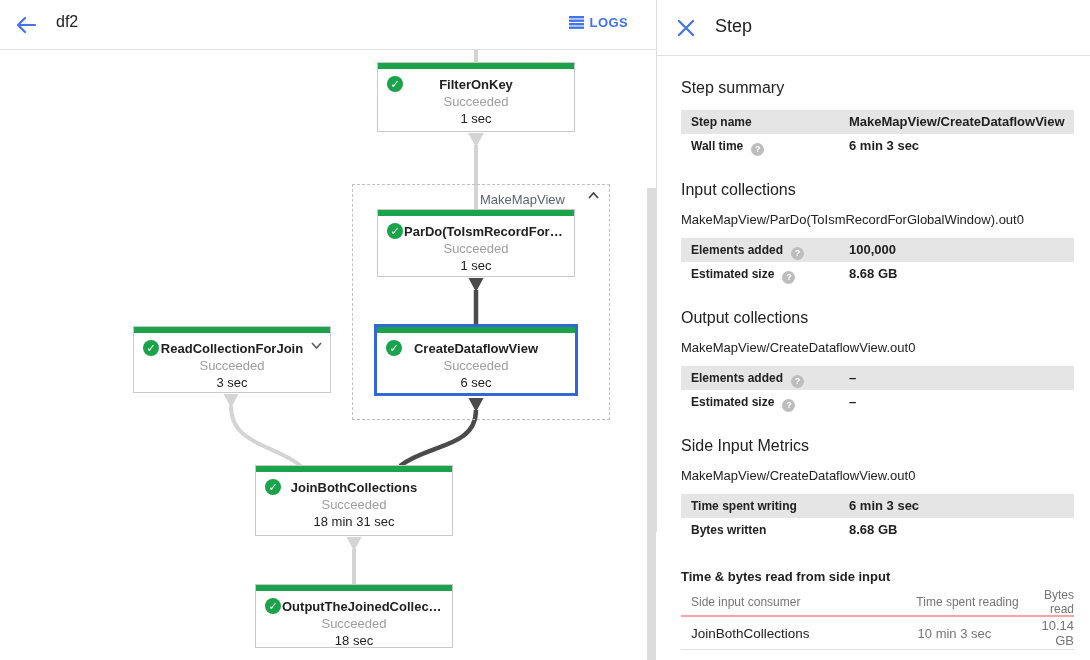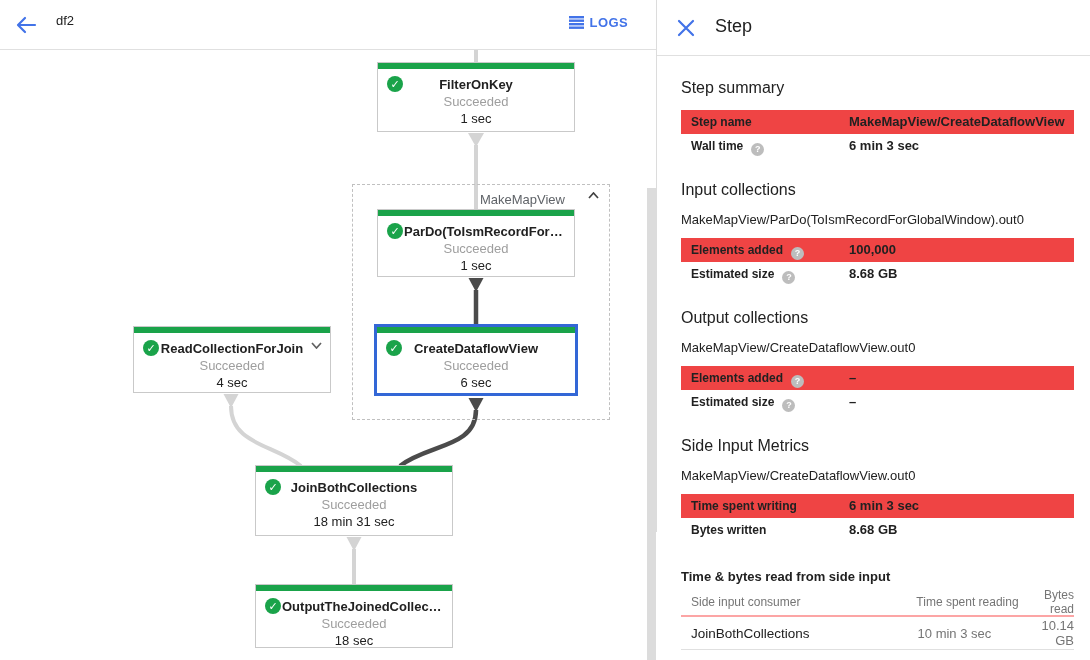--- a/index.html
+++ b/index.html
@@ -5,21 +5,21 @@
   * { margin:0; padding:0; box-sizing:border-box; }
   html,body { width:1090px; height:660px; background:#fff; overflow:hidden;
     font-family:"Liberation Sans","DejaVu Sans",sans-serif; color:#212121; }
   .app { position:relative; width:1090px; height:660px; }
 
   
   .graph-area { position:absolute; left:0; top:0; width:656px; height:660px; background:#fff; }
   .topbar { position:absolute; left:0; top:0; width:656px; height:50px; background:#fff;
     border-bottom:1px solid #e0e0e0; z-index:5; }
   .back-btn { position:absolute; left:14px; top:13px; width:24px; height:24px; cursor:pointer; }
-  .job-title { position:absolute; left:56px; top:13px; font-size:13px; color:#212121; }
+  .job-title { position:absolute; left:56px; top:13px; font-size:16px; color:#212121; }
   .logs-btn { position:absolute; right:28px; top:15px; display:flex; align-items:center; gap:6px;
     color:#4273e8; font-size:13px; font-weight:700; letter-spacing:.4px; cursor:pointer; }
 
   .edges { position:absolute; left:0; top:0; width:656px; height:660px; z-index:1; }
 
   .group-box { position:absolute; left:352px; top:184px; width:258px; height:236px;
     border:1px dashed #c0c0c0; z-index:1; background:transparent; }
   .group-label { position:absolute; top:7px; right:10px; display:flex; align-items:flex-start; gap:23px;
     font-size:13px; color:#5f6368; cursor:pointer; }
 
@@ -44,21 +44,21 @@
   .panel-header { position:relative; height:56px; border-bottom:1px solid #e0e0e0; }
   .close-btn { position:absolute; left:20px; top:19px; width:18px; height:18px; cursor:pointer; }
   .panel-title { position:absolute; left:58px; top:16px; font-size:18px; color:#212121; }
   .panel-content { padding:0 16px 0 24px; }
 
   h2.sect { margin:23px 0 0; font-size:16px; font-weight:400; color:#212121; }
   .cname { margin-top:13px; font-size:13px; color:#212121; }
   .rows { margin-top:13px; }
   .rows.tight { margin-top:11px; }
   .mrow { position:relative; height:24px; line-height:24px; font-size:12px; padding-left:10px; }
-  .mrow.alt { background:#ef4444; }
+  .mrow.alt { background:#e5e5e5; }
   .mlabel { font-weight:700; color:#212121; }
   .help { display:inline-block; width:13px; height:13px; margin-left:8px; border-radius:50%;
     background:#bdbdbd; color:#fff; font-size:9px; font-weight:700; line-height:13px;
     text-align:center; vertical-align:-2px; cursor:pointer; }
   .mvalue { position:absolute; left:168px; top:0; font-size:13px; font-weight:700; color:#212121; }
 
   .tb-heading { margin-top:27px; font-size:13px; font-weight:700; color:#212121; }
   .sit-header { display:flex; align-items:center; height:29px; margin-top:4px;
     border-bottom:2px solid #fca5a5; color:#757575; font-size:12px; }
   .sit-row { display:flex; align-items:center; height:33px; border-bottom:1px solid #e0e0e0;
@@ -130,21 +130,21 @@
     </div>
 
     <div class="node" style="left:133px;top:326px;width:198px;height:67px">
       <div class="bar"></div>
       <div class="check">✓</div>
       <svg class="expand" width="11" height="7" viewBox="0 0 11 7">
         <polyline points="1,1 5.5,6 10,1" fill="none" stroke="#616161" stroke-width="1.7"></polyline>
       </svg>
       <div class="title">ReadCollectionForJoin</div>
       <div class="status">Succeeded</div>
-      <div class="time">4 sec</div>
+      <div class="time">3 sec</div>
     </div>
 
     <div class="node" style="left:255px;top:465px;width:198px;height:71px">
       <div class="bar"></div>
       <div class="check">✓</div>
       <div class="title">JoinBothCollections</div>
       <div class="status">Succeeded</div>
       <div class="time">18 min 31 sec</div>
     </div>
 

